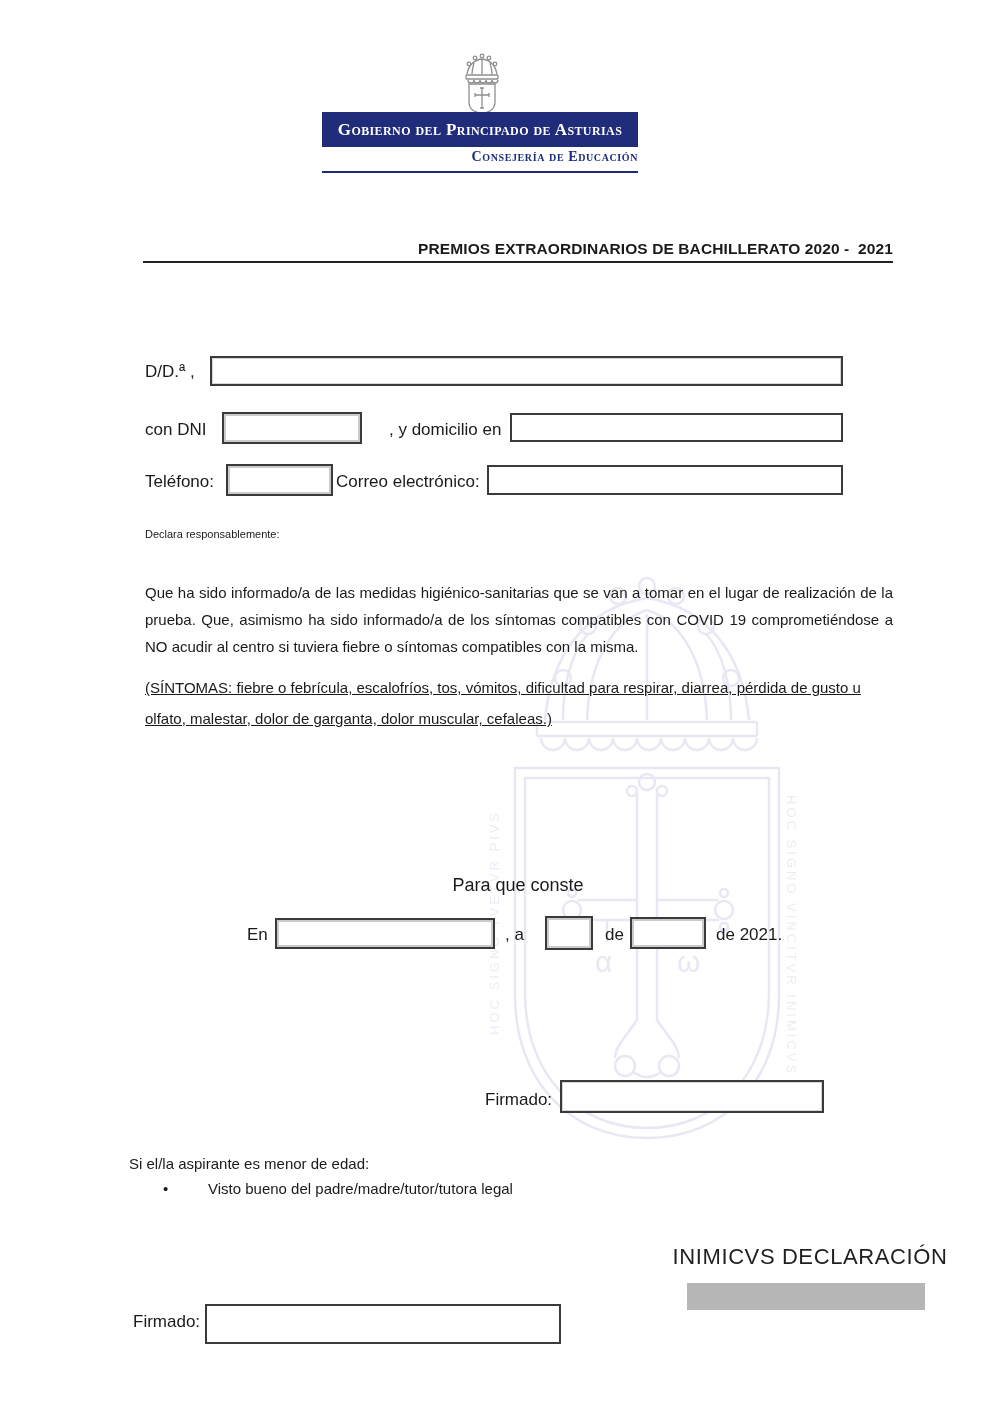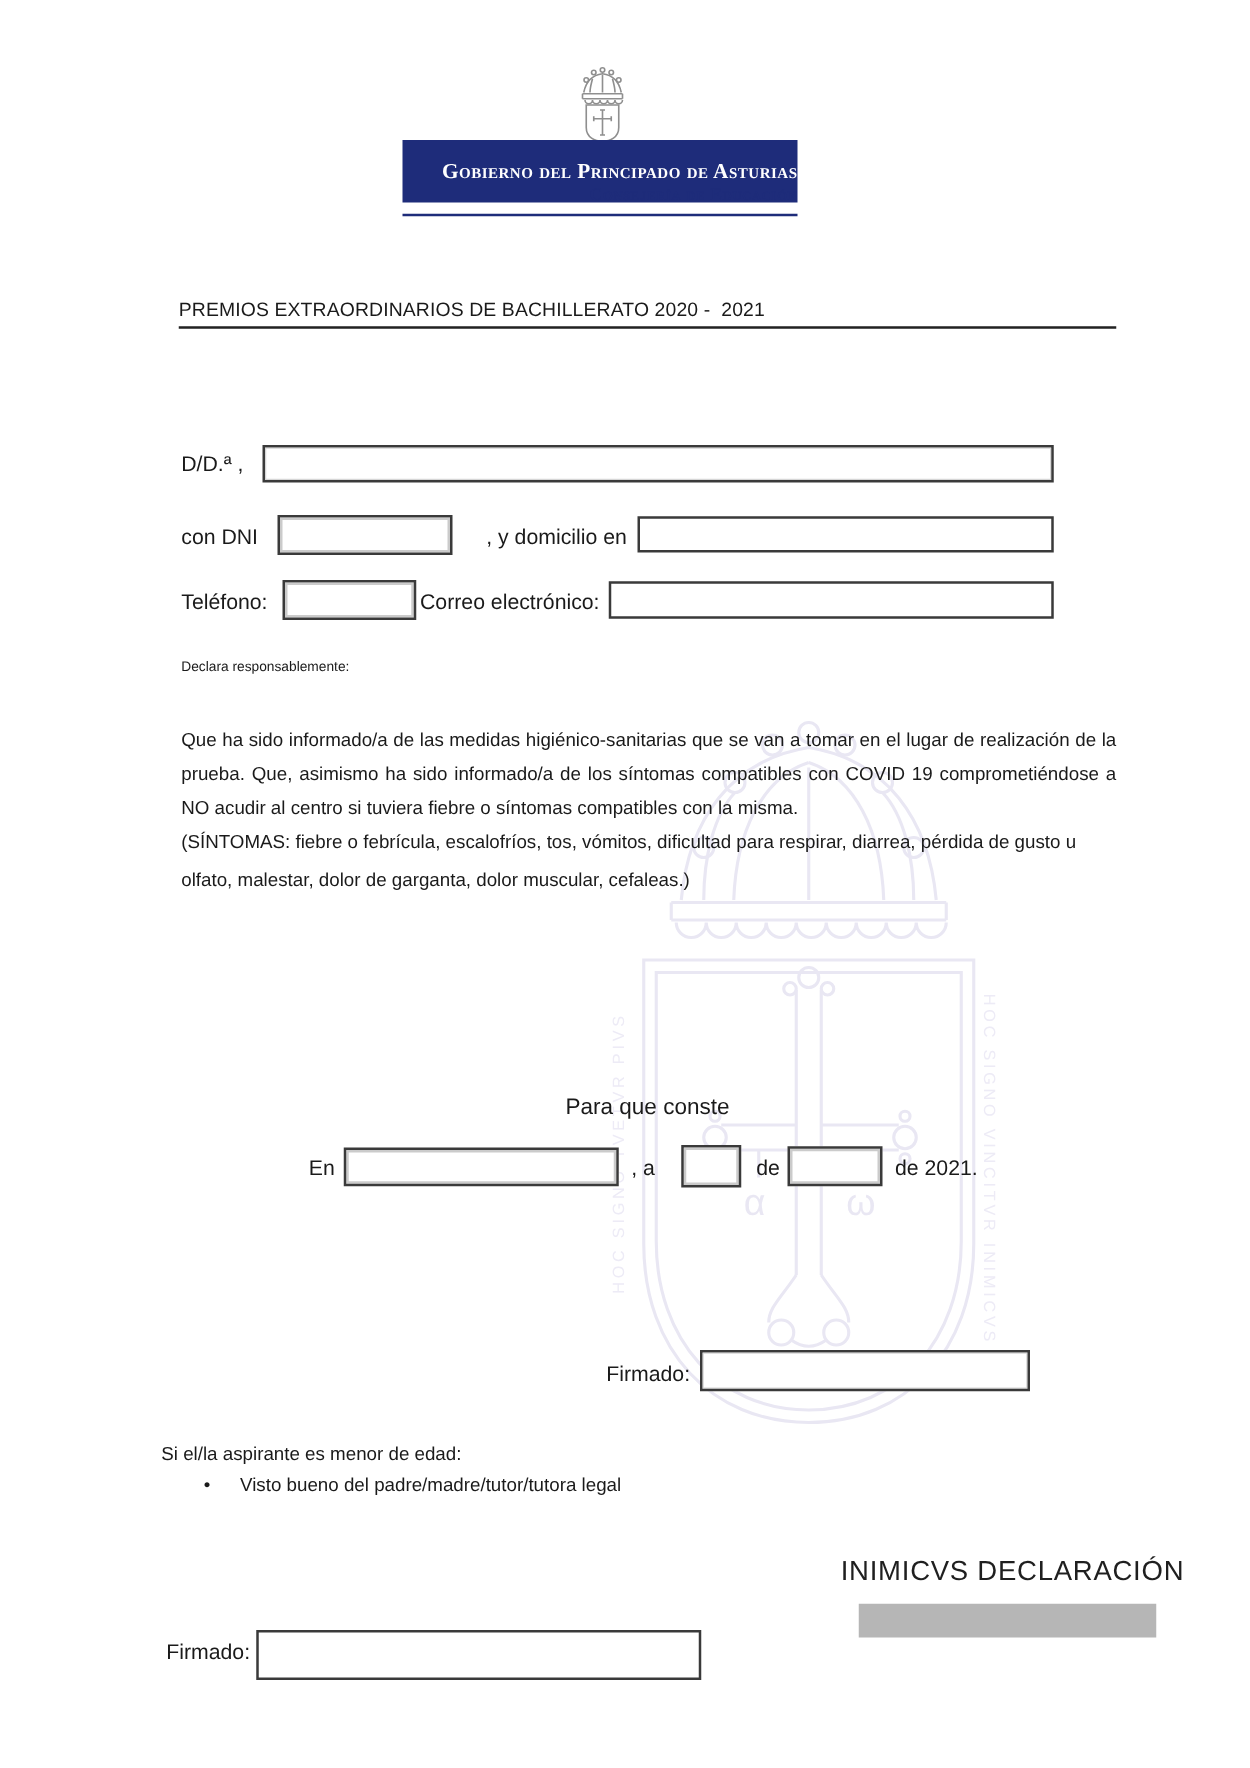--- a/index.html
+++ b/index.html
@@ -13,22 +13,22 @@
   .bevel{box-shadow:inset 0 0 0 2px #cbcbcb;}
   .bevel1{box-shadow:inset 0 0 0 1px #d6d6d6;}
   .banner{position:absolute;z-index:2;background:#1e2c7a;display:flex;align-items:center;justify-content:center;}
   .banner span{color:#fff;font-family:"Liberation Serif","DejaVu Serif",serif;font-variant:small-caps;
        font-weight:bold;font-size:17px;letter-spacing:.4px;white-space:nowrap;}
   .dept{position:absolute;z-index:2;text-align:right;color:#1e2c7a;
        font-family:"Liberation Serif","DejaVu Serif",serif;font-variant:small-caps;font-weight:bold;
        font-size:14px;letter-spacing:.6px;}
   .rule-navy{position:absolute;z-index:2;background:#1e2c7a;}
   .rule-dark{position:absolute;z-index:2;background:#222;}
-  .doc-title{position:absolute;z-index:2;left:143px;width:750px;text-align:left;
-       font-weight:normal;font-size:15.5px;letter-spacing:.1px;}
+  .doc-title{position:absolute;z-index:2;left:143px;width:750px;text-align:right;
+       font-weight:bold;font-size:15.5px;letter-spacing:.1px;}
   .subtitle{position:absolute;z-index:2;left:143px;width:750px;text-align:center;
        font-weight:bold;font-size:17px;}
   .para{position:absolute;z-index:2;left:145px;width:748px;font-size:15px;color:#1a1a1a;}
   .j{text-align:justify;line-height:27px;}
   .watermark{position:absolute;left:475px;top:560px;z-index:1;}
   .printbtn{position:absolute;z-index:2;left:660px;top:1244px;width:300px;text-align:center;cursor:pointer;}
   .printbtn .txt{font-size:22px;letter-spacing:.6px;color:#1f1f1f;white-space:nowrap;}
   .graybar{position:absolute;z-index:2;left:687px;top:1283px;width:238px;height:27px;background:#b6b6b6;cursor:pointer;}
   .bullet-dot{position:absolute;z-index:2;left:163px;top:1180px;font-size:15px;}
 </style>
@@ -92,21 +92,21 @@
     <circle cx="37" cy="8" r="1.8"></circle>
       <circle cx="43" cy="14" r="1.8"></circle>
     <path d="M15,24 C17,14 22,10 30,9 C38,10 43,14 45,24"></path>
     <path d="M30,10 V24 M22,13 C21,17 20,20 20,24 M38,13 C39,17 40,20 40,24"></path>
     <path d="M14,25 H46 M14,29 H46 M14,25 V29 M46,25 V29"></path>
     <path d="M16,30 a3 3 0 0 0 6 0 m0,0 a3 3 0 0 0 6 0 m0,0 a3 3 0 0 0 6 0 m0,0 a3 3 0 0 0 6 0 m0,0 a3 3 0 0 0 6 0"></path>
     <path d="M17,34 H43 V52 C43,60 36,63 30,63 C24,63 17,60 17,52 Z"></path>
     <path d="M30,38 V58 M23,45 H37 M28,38 H32 M23,43 V47 M37,43 V47 M28,58 H32"></path>
   </svg>
 
-  <div class="banner" style="left:322px;top:112px;width:316px;height:50px;justify-content:flex-end;">
+  <div class="banner" style="left:322px;top:112px;width:316px;height:35px;">
     <span>Gobierno del Principado de Asturias</span>
   </div>
   <div class="dept" style="left:322px;top:149px;width:316px;">Consejería de Educación</div>
   <div class="rule-navy" style="left:322px;top:171px;width:316px;height:2px;"></div>
 
   <div class="doc-title" style="top:240px;">PREMIOS EXTRAORDINARIOS DE BACHILLERATO 2020 -&nbsp; 2021</div>
   <div class="rule-dark" style="left:143px;top:261px;width:750px;height:1.5px;"></div>
 
 
   <span class="abs lbl" style="left:145px;top:362px;">D/D.ª ,</span>
@@ -117,38 +117,38 @@
   <span class="abs lbl" style="left:367px;top:420px;margin-left:22px;">,  y  domicilio en</span>
   <input class="fld" type="text" style="left: 510px; top: 413px; width: 333px; height: 29px;" value="">
 
   <span class="abs lbl" style="left:145px;top:472px;">Teléfono:</span>
   <input class="fld bevel" type="text" style="left: 226px; top: 464px; width: 107px; height: 32px;" value="">
   <span class="abs lbl" style="left:336px;top:472px;">Correo electrónico:</span>
   <input class="fld" type="text" style="left: 487px; top: 465px; width: 356px; height: 30px;" value="">
 
   <div class="para" style="top:528px;font-size:11px;">Declara responsablemente:</div>
   <div class="para j" style="top:579px;">Que ha sido informado/a de las medidas higiénico-sanitarias que se van a tomar en el lugar de realización de la prueba. Que, asimismo ha sido informado/a de los síntomas compatibles con COVID 19 comprometiéndose a NO acudir al centro si tuviera fiebre o síntomas compatibles con la misma.</div>
-  <div class="para" style="top:658px;width:760px;line-height:31px;">(SÍNTOMAS: fiebre o febrícula, escalofríos, tos, vómitos, dificultad para respirar, diarrea, pérdida de gusto u olfato, malestar, dolor de garganta, dolor muscular, cefaleas.)</div>
+  <div class="para" style="top:672px;width:760px;line-height:31px;text-decoration:underline;">(SÍNTOMAS: fiebre o febrícula, escalofríos, tos, vómitos, dificultad para respirar, diarrea, pérdida de gusto u olfato, malestar, dolor de garganta, dolor muscular, cefaleas.)</div>
 
   <div class="subtitle" style="top:875px;font-weight:normal;font-size:18px;">Para que conste</div>
 
   <span class="abs lbl" style="left:247px;top:925px;">En</span>
   <input class="fld bevel" type="text" style="left: 275px; top: 918px; width: 220px; height: 31px;" value="">
   <span class="abs lbl" style="left:505px;top:925px;">, a</span>
   <input class="fld bevel" type="text" style="left: 545px; top: 916px; width: 48px; height: 34px;" value="">
   <span class="abs lbl" style="left:605px;top:925px;">de</span>
   <input class="fld bevel" type="text" style="left: 630px; top: 917px; width: 76px; height: 32px;" value="">
   <span class="abs lbl" style="left:716px;top:925px;">de 2021.</span>
 
   <span class="abs lbl" style="left:485px;top:1090px;">Firmado:</span>
   <input class="fld bevel1" type="text" style="left: 560px; top: 1080px; width: 264px; height: 33px;" value="">
 
   <div class="abs sm" style="left:129px;top:1155px;">Si el/la aspirante es menor de edad:</div>
   <span class="bullet-dot">•</span>
-  <div class="abs sm" style="left:192px;top:1180px;">Visto bueno del padre/madre/tutor/tutora legal</div>
+  <div class="abs sm" style="left:208px;top:1180px;">Visto bueno del padre/madre/tutor/tutora legal</div>
 
   <div class="printbtn">
     <span class="txt">INIMICVS DECLARACIÓN</span>
   </div>
   <div class="graybar"></div>
 
   <span class="abs lbl" style="left:133px;top:1312px;">Firmado:</span>
   <input class="fld" type="text" style="left: 205px; top: 1304px; width: 356px; height: 40px;" value="">
 
 </div>

